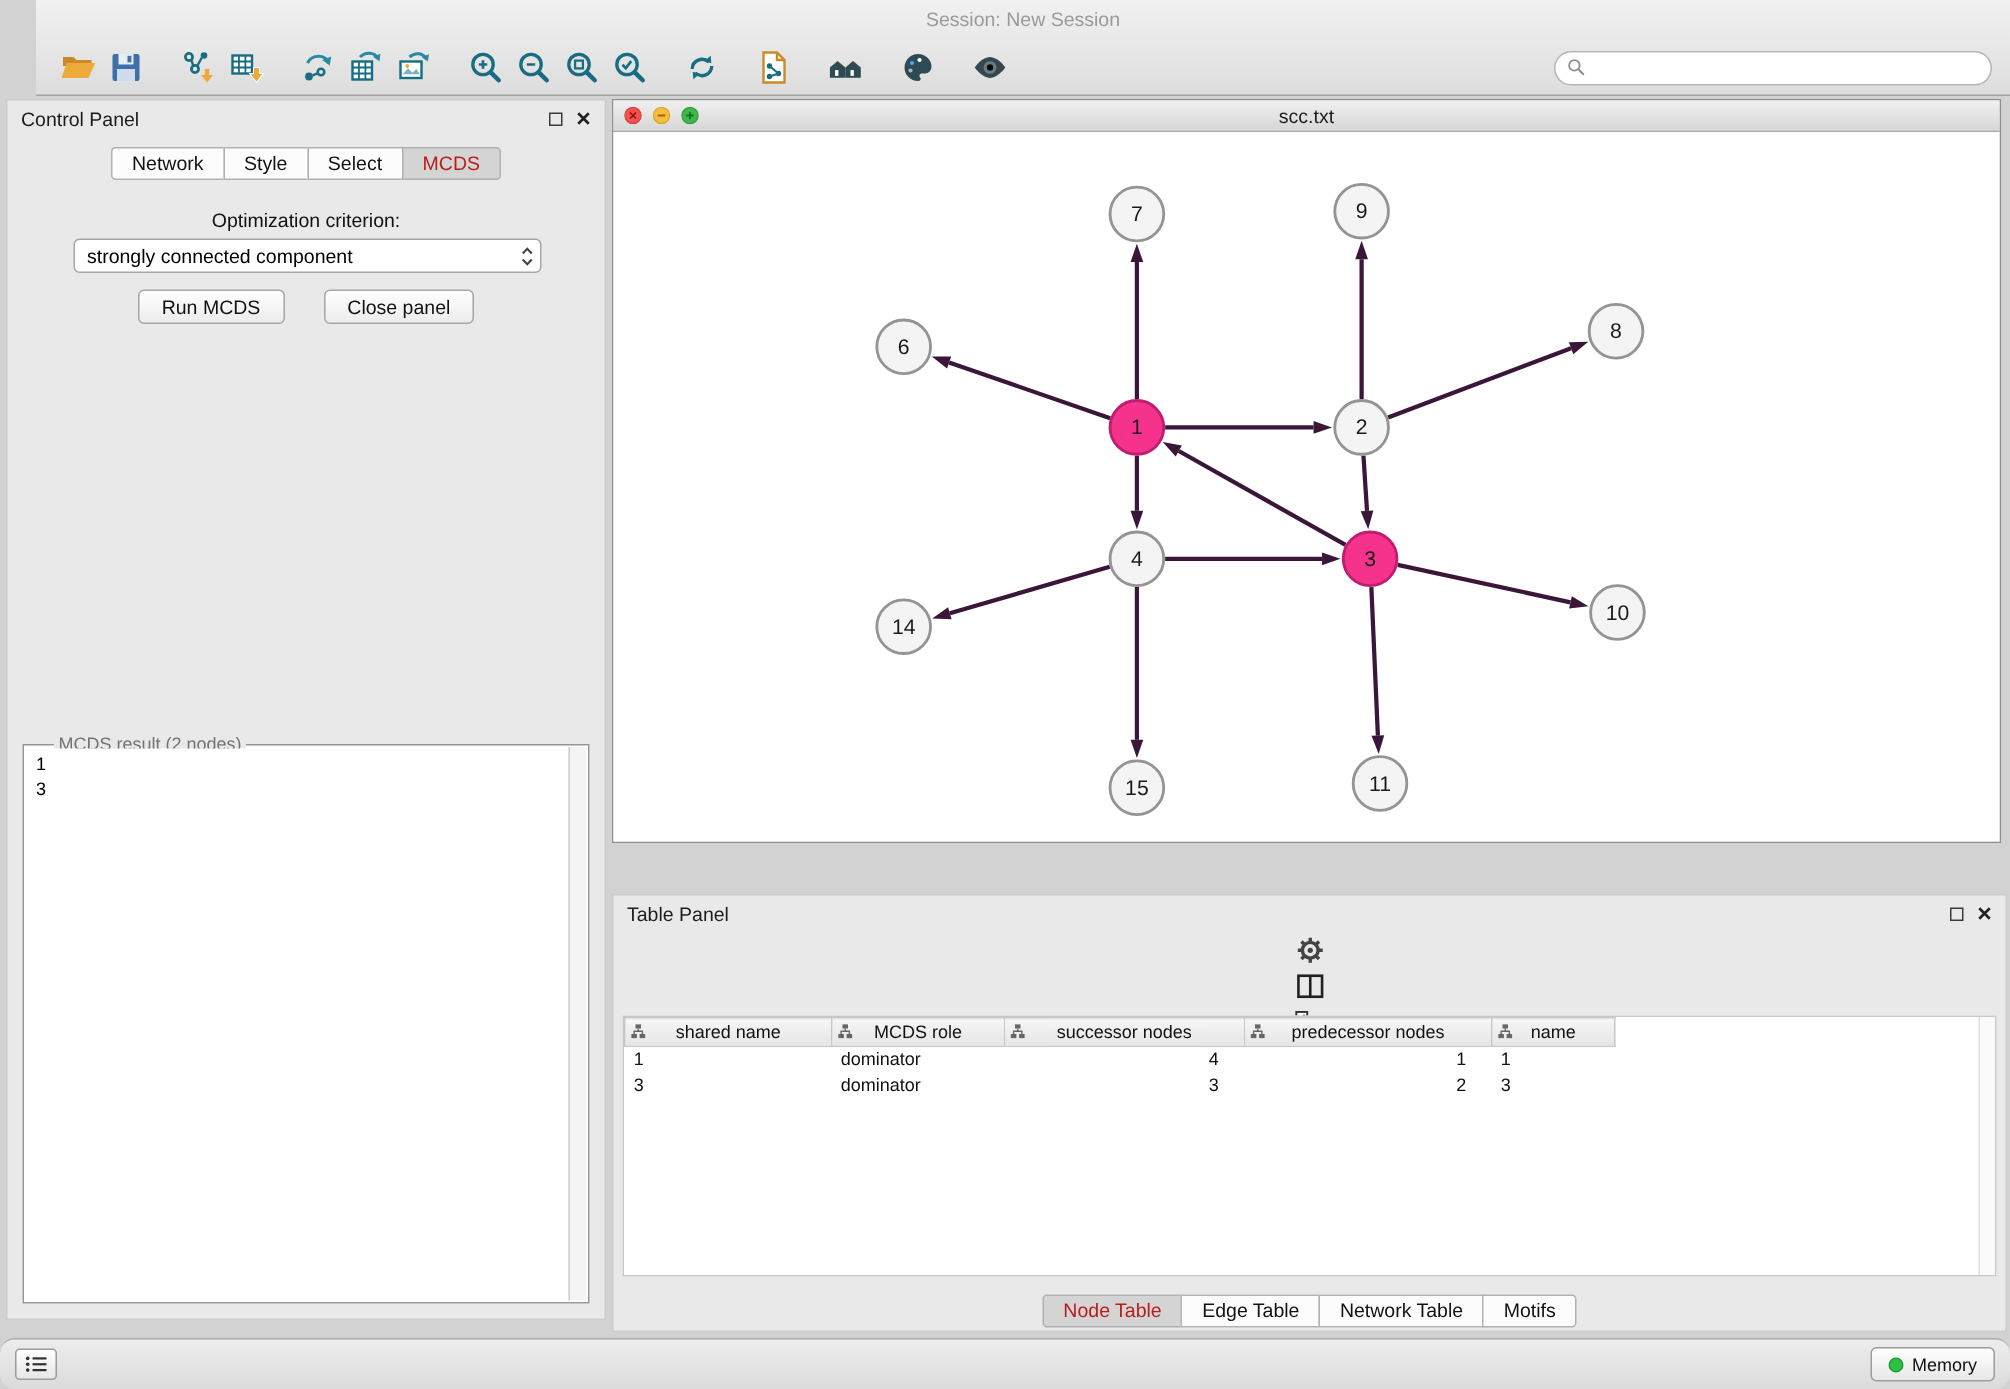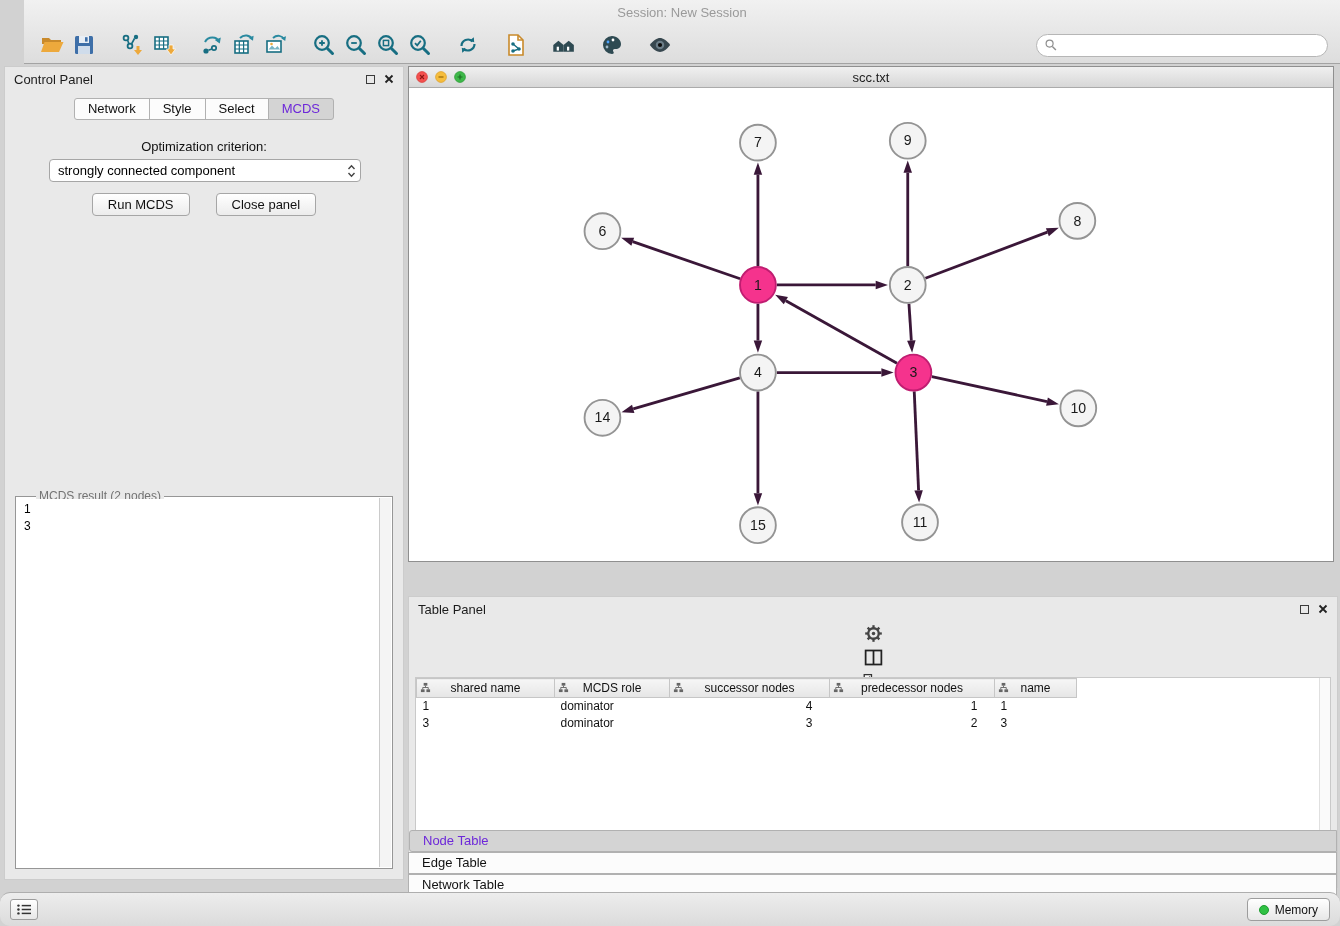--- a/index.html
+++ b/index.html
@@ -28,21 +28,21 @@
   .panel-header { height:24px; display:flex; align-items:center; padding:0 9px; font-size:13px; color:#1c1c1c; position:relative; }
   .win-btns { margin-left:auto; display:flex; align-items:center; gap:9px; }
   .float-btn { width:9px; height:9px; border:1.5px solid #3a3a3a; display:inline-block; }
   .close-x svg { width:10px; height:10px; display:block; }
 
   .seg-tabs { display:flex; justify-content:center; }
   .seg-tab { border:1px solid #b1b1b1; background:#fcfcfc; font-size:13px; padding:2px 13px;
              margin-left:-1px; line-height:16px; color:#111; white-space:nowrap; }
   .seg-tab:first-child { border-radius:3px 0 0 3px; margin-left:0; }
   .seg-tab:last-child { border-radius:0 3px 3px 0; }
-  .seg-tab.active { background:#d4d4d4; color:#6d28d9; }
+  .seg-tab.active { background:#d4d4d4; color:#b91c1c; }
 
   
   .control-panel { position:absolute; left:4px; top:66px; width:400px; height:814px; }
   #control-tabs { position:absolute; top:31px; left:0; right:0; }
   .opt-label { position:absolute; top:72px; left:0; right:0; text-align:center; font-size:13px; color:#111; }
   .dropdown { position:absolute; top:92px; left:44px; width:312px; height:23px; background:#fff;
               border:1px solid #a6a6a6; border-radius:4px; display:flex; align-items:center;
               padding:0 4px 0 8px; font-size:13px; }
   .dropdown .stepper { margin-left:auto; }
   .dropdown .stepper svg { width:9px; height:16px; display:block; }
@@ -85,21 +85,21 @@
   th { height:18px; background:linear-gradient(#f6f6f6,#e5e5e5); border:1px solid #c6c6c6;
        font-weight:normal; font-size:12px; position:relative; padding:0; color:#111; }
   th.filler { background:transparent; border:none; }
   .sort-ic { position:absolute; left:3px; top:3px; }
   .sort-ic svg { width:11px; height:11px; display:block; }
   .th-label { display:block; text-align:center; line-height:18px; }
   td { font-size:12px; height:17px; line-height:17px; padding:0 6px; color:#111; }
   td.al-right { text-align:right; padding-right:17px; }
   td.al-left { text-align:left; }
   .tp-scroll { position:absolute; top:0; bottom:0; right:0; width:11px; background:#fafafa; border-left:1px solid #e0e0e0; }
-  .tp-tabs { position:absolute; bottom:2px; left:0; right:0; height:22px; display:flex; justify-content:center;flex-direction:column; }
+  .tp-tabs { position:absolute; bottom:2px; left:0; right:0; height:22px; display:flex; justify-content:center; }
 
   
   .status-bar { position:absolute; left:0; right:0; bottom:0; height:34px;
                 background:linear-gradient(#ededed,#dbdbdb); border-top:1px solid #aeaeae;
                 display:flex; align-items:center; padding:0 10px;border-radius:10px; }
   .menu-btn { width:28px; height:21px; border:1px solid #9d9d9d; border-radius:3px;
               background:linear-gradient(#fff,#e7e7e7); display:flex; align-items:center; justify-content:center; }
   .menu-btn svg { width:17px; height:13px; display:block; }
   .memory-btn { margin-left:auto; height:23px; border:1px solid #9d9d9d; border-radius:4px;
                 background:linear-gradient(#fff,#e7e7e7); display:flex; align-items:center; gap:6px;

